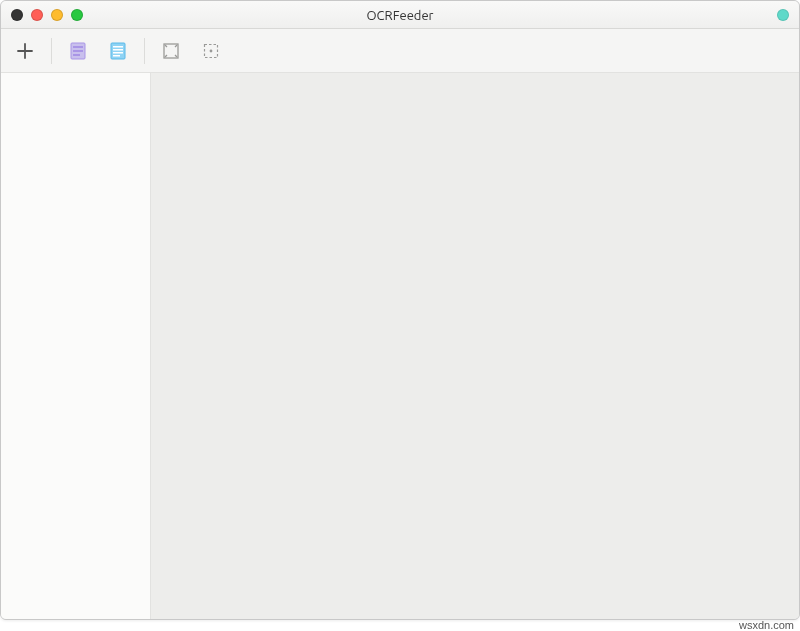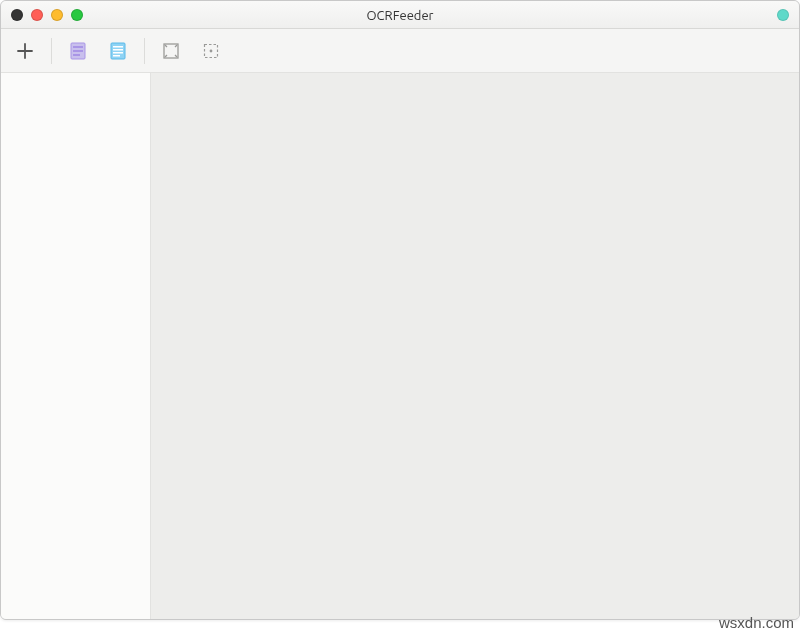--- a/index.html
+++ b/index.html
@@ -115,21 +115,21 @@
       align-items: center;
       padding: 0 12px;
       font-size: 13px;
       color: #333;
       border-top: 1px solid #e2e2e0;
     }
     .watermark {
       position: fixed;
       right: 6px;
       bottom: 0px;
-      font-size: 15px;
+      font-size: 11px;
       color: #555;
       font-family: Arial, sans-serif;
     }
   </style>
 </head>
 <body>
 
 <div class="window">
   <div class="titlebar">
     <div class="window-controls">

